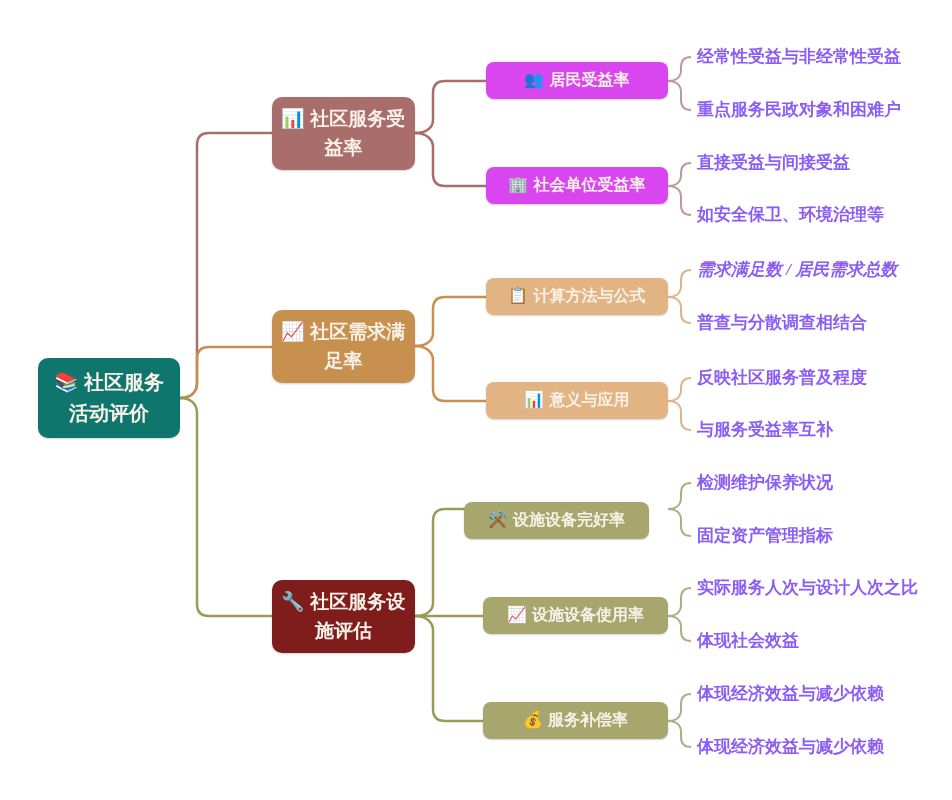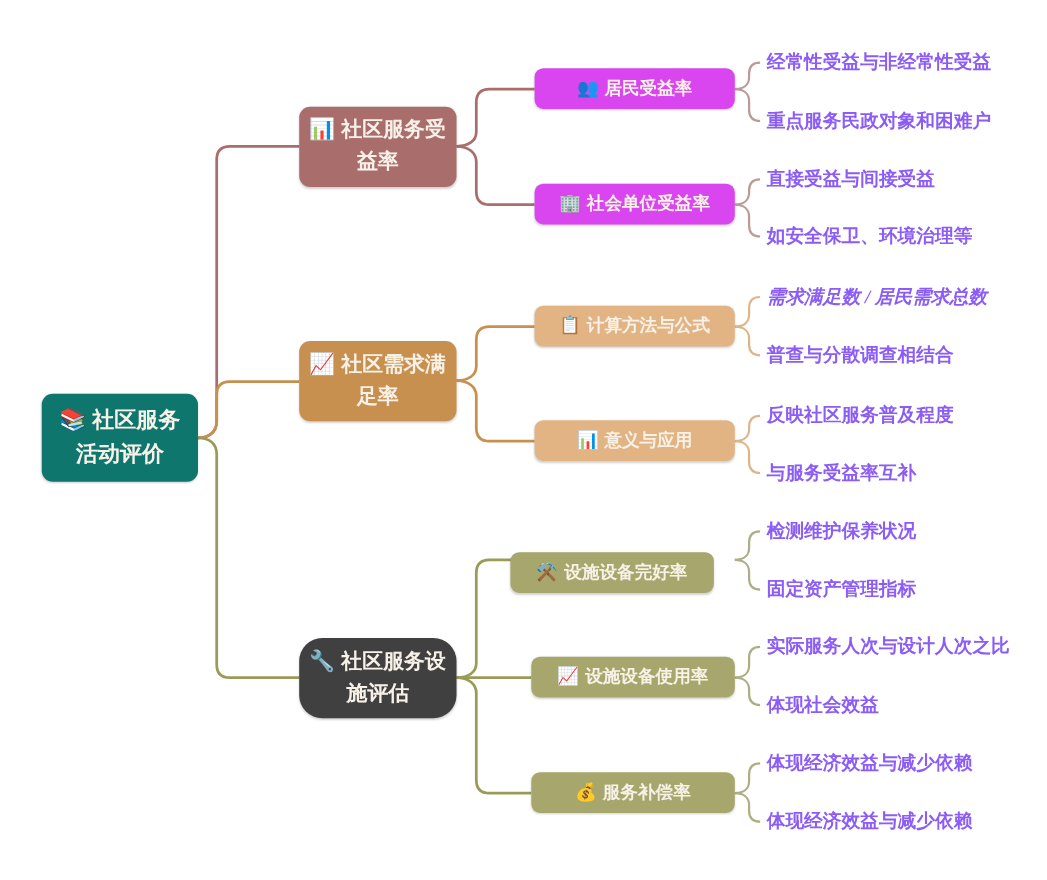--- a/index.html
+++ b/index.html
@@ -7,21 +7,21 @@
           font-family:"Liberation Serif","DejaVu Serif",serif;}
   svg.links{position:absolute;left:0;top:0;pointer-events:none;}
   .node{position:absolute;border-radius:10px;color:#f8f1e8;font-weight:bold;
         display:flex;align-items:center;justify-content:center;box-sizing:border-box;
         padding:4px 8px;box-shadow:0 1px 2px rgba(0,0,0,.18);}
   .node-inner{text-align:center;}
   .node .icon{display:inline;margin-right:5px;font-weight:normal;}
   .root{left:38px;top:358px;width:142px;height:80px;background:#0f766e;font-size:20px;line-height:1.55;}
   .b1{background:#a96e6c;} .b1c{background:#d946ef;}
   .b2{background:#c8904f;} .b2c{background:#e2b483;}
-  .b3{background:#404040;border-radius:21px;} .b3c{background:#a7a76d;}
+  .b3{background:#7f1d1d;} .b3c{background:#a7a76d;}
   .branch{left:272px;width:143px;height:73px;font-size:19px;line-height:1.5;}
   .sub{width:182px;height:37px;font-size:16px;white-space:nowrap;border-radius:8px;}
   .sub3{width:185px;}
   .leaf{position:absolute;left:697px;height:24px;line-height:24px;font-size:17px;font-weight:bold;
         color:#8b5cf6;white-space:nowrap;}
 </style>
 </head>
 <body>
 
 <div class="canvas">

